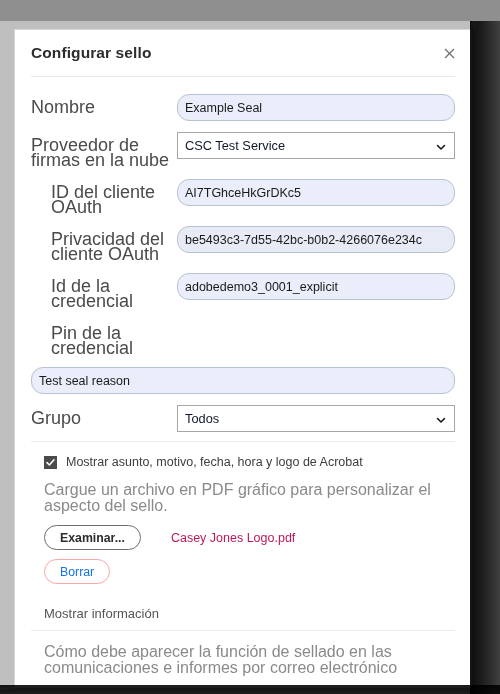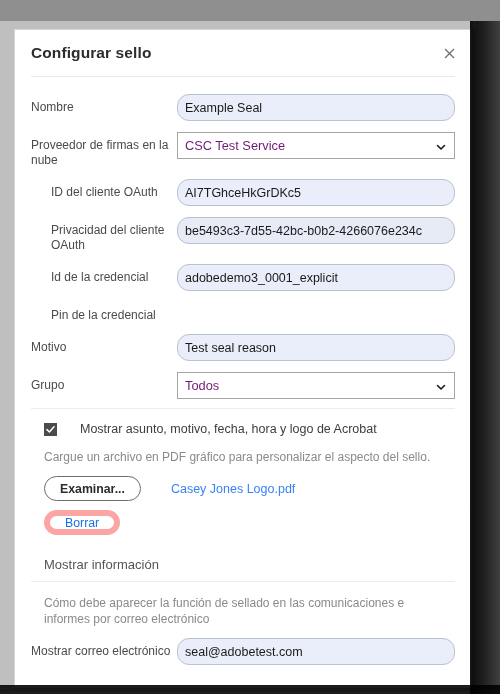--- a/index.html
+++ b/index.html
@@ -98,21 +98,21 @@
   .field-row {
     display: flex;
     align-items: flex-start;
     margin-top: 11px;
   }
   .field-row.first { margin-top: 17px; }
 
   .field-label {
     width: 146px;
     flex: 0 0 146px;
-    font-size: 12px;
+    font-size: 18px;
     color: #4b4b4b;
     line-height: 15px;
     padding-top: 6px;
     box-sizing: border-box;
   }
   .field-label.indent { padding-left: 20px; }
 
   .field-control {
     flex: 1 1 auto;
     min-width: 0;
@@ -141,21 +141,21 @@
   .sel select {
     -webkit-appearance: none;
     appearance: none;
     width: 100%;
     height: 27px;
     box-sizing: border-box;
     border: 1px solid #a6a6a6;
     background: #ffffff;
     font-family: "Liberation Sans", sans-serif;
     font-size: 12.8px;
-    color: #701a75;
+    color: #0f172a;
     padding: 0 24px 0 7px;
     outline: none;
     border-radius: 0;
   }
   .sel .chev {
     position: absolute;
     right: 8px;
     top: 7px;
     pointer-events: none;
     width: 12px; height: 12px;
@@ -174,40 +174,39 @@
     height: 1px;
     background: #ececec;
     margin-top: 9px;
   }
 
   .check-row {
     display: flex;
     align-items: center;
     margin-top: 13px;
     padding-left: 13px;
-    gap: 14px;
   }
   .cbox {
     width: 13px; height: 13px;
     background: #4b4b4b;
     border: 1px solid #4b4b4b;
     box-sizing: border-box;
     display: flex; align-items: center; justify-content: center;
     margin-right: 9px;
     flex: 0 0 13px;
     cursor: pointer;
   }
   .cbox svg { display: block; }
   .check-label {
     font-size: 12.5px;
     color: #3d3d3d;
   }
 
   .help-text {
-    font-size: 12px;
+    font-size: 16px;
     color: #8a8a8a;
     margin-top: 13px;
     padding-left: 13px;
     line-height: 16px;
     max-width: 400px;
   }
 
   .btn-row {
     display: flex;
     align-items: center;
@@ -226,26 +225,26 @@
     background: #ffffff;
     cursor: pointer;
     box-sizing: border-box;
   }
   .pill.neutral {
     border: 1px solid #6e6e6e;
     color: #2c2c2c;
     font-weight: bold;
   }
   .pill.link-outline {
-    border: 6px solid #fca5a5;
+    border: 1px solid #fca5a5;
     color: #1473e6;
   }
   .file-name {
     font-size: 12.5px;
-    color: #3b82f6;
+    color: #be185d;
     margin-left: 30px;
   }
   .btn-row.second { margin-top: 9px; }
 </style>
 </head>
 <body>
 
 <div id="stage">
 
   <div id="gutter-top"></div>
@@ -308,21 +307,20 @@
         <div class="field-control">
           <input class="txt" type="text" value="adobedemo3_0001_explicit" style="">
         </div>
       </div>
 
       <div class="field-row">
         <div class="field-label indent">Pin de la credencial</div>
       </div>
 
       <div class="field-row">
-        <div class="field-label">Motivo</div>
         <div class="field-control">
           <input class="txt" type="text" value="Test seal reason" style="">
         </div>
       </div>
 
       <div class="field-row">
         <div class="field-label">Grupo</div>
         <div class="field-control">
           <div class="sel">
             <select>

